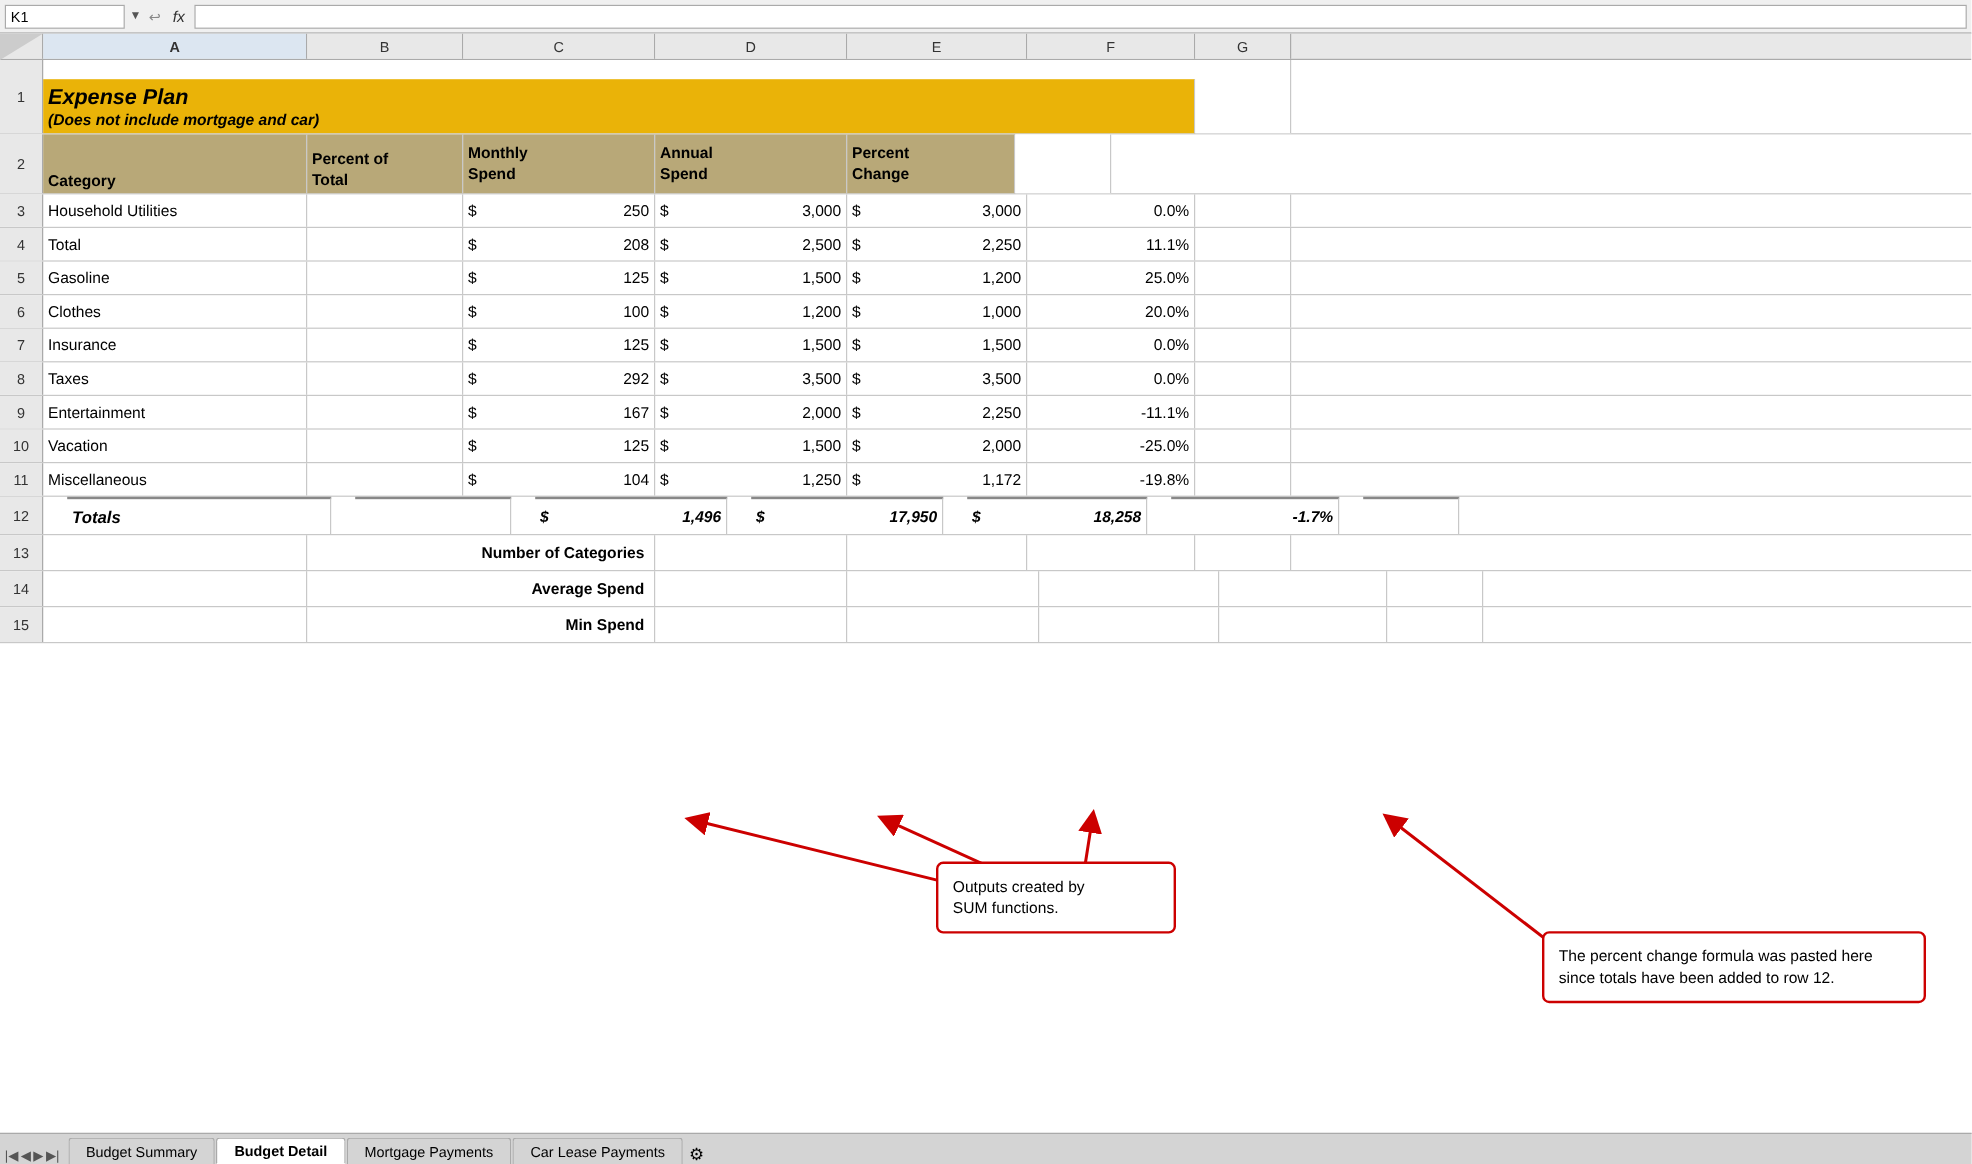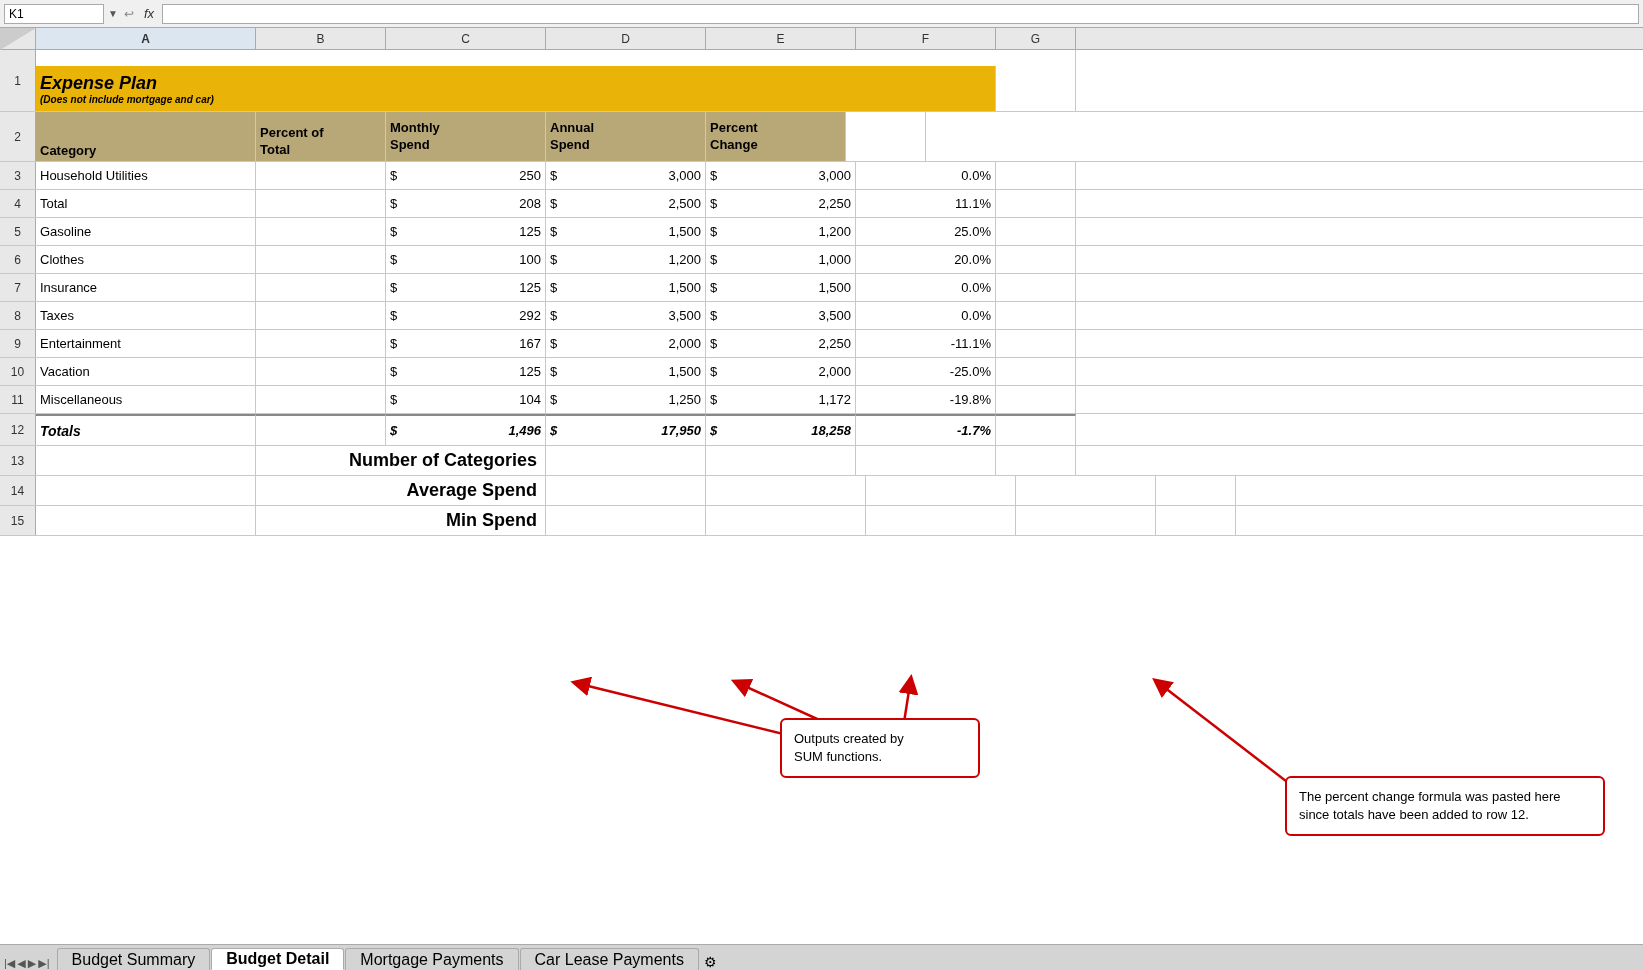--- a/index.html
+++ b/index.html
@@ -123,21 +123,21 @@
       padding: 4px;
       margin-top: 16px;
     }
     .title-main {
       font-size: 18px;
       font-weight: bold;
       font-style: italic;
       color: #000;
     }
     .title-sub {
-      font-size: 10px;
+      font-size: 13px;
       font-style: italic;
       font-weight: bold;
       color: #000;
     }
 
     
     .header-cell {
       background: #b8a878;
       font-weight: bold;
       font-size: 13px;
@@ -159,31 +159,32 @@
       font-size: 13px;
     }
     .curr-val {
       flex: 1;
       text-align: right;
     }
 
     
     .totals-row .cell {
       border-top: 2px solid #888;
+      margin-left: 20px;
     }
     .totals-label {
       font-weight: bold;
       font-style: italic;
       font-size: 14px;
     }
 
     
     .stats-label {
       font-weight: bold;
-      font-size: 18px;
+      font-size: 13px;
       justify-content: flex-end;
       padding-right: 8px;
     }
 
     
     .callout {
       position: absolute;
       background: #fff;
       border: 2px solid #cc0000;
       border-radius: 6px;
@@ -208,21 +209,21 @@
       border-top: 1px solid #aaa;
     }
     .sheet-tab {
       height: 22px;
       padding: 0 14px;
       display: flex;
       align-items: center;
       background: #d4d4d4;
       border: 1px solid #aaa;
       border-bottom: none;
-      font-size: 16px;
+      font-size: 12px;
       cursor: pointer;
       border-radius: 3px 3px 0 0;
     }
     .sheet-tab.active {
       background: #fff;
       font-weight: bold;
       border-bottom: 1px solid #fff;
     }
     .tab-nav {
       display: flex;

